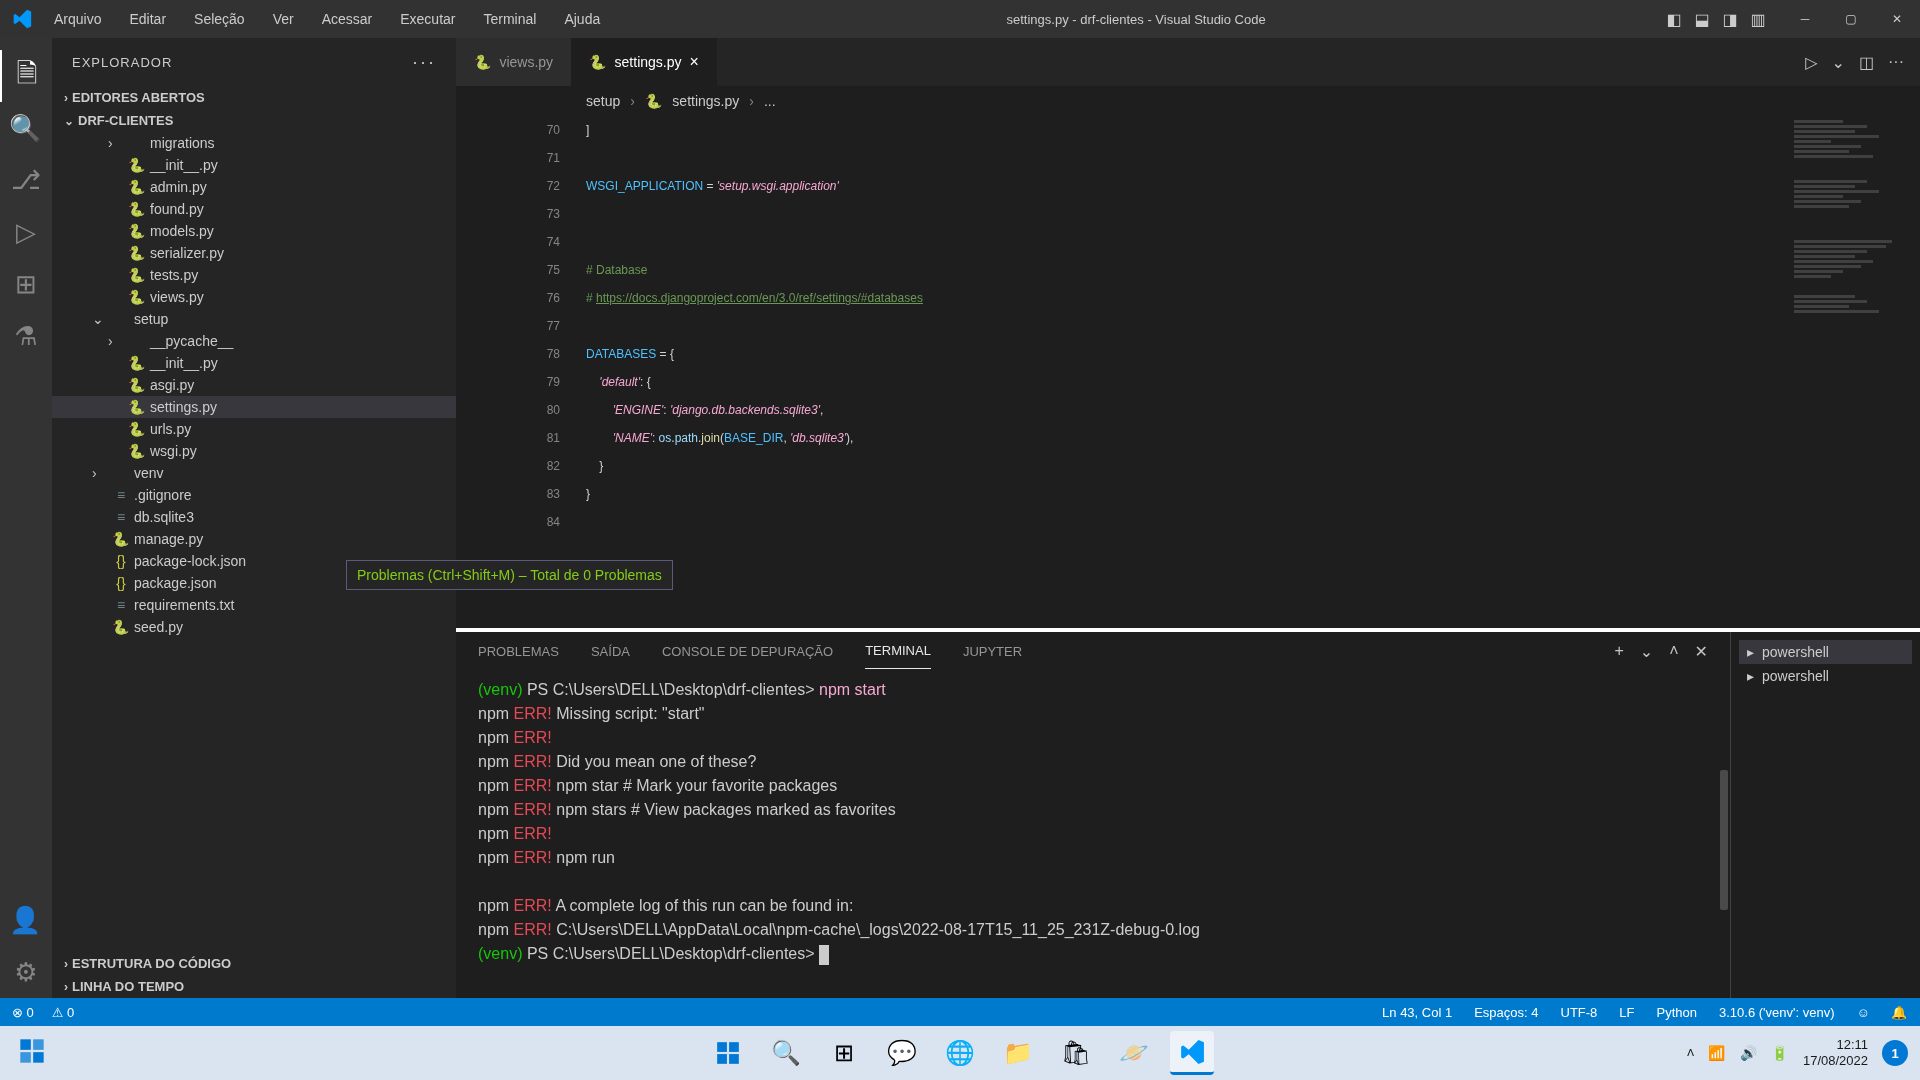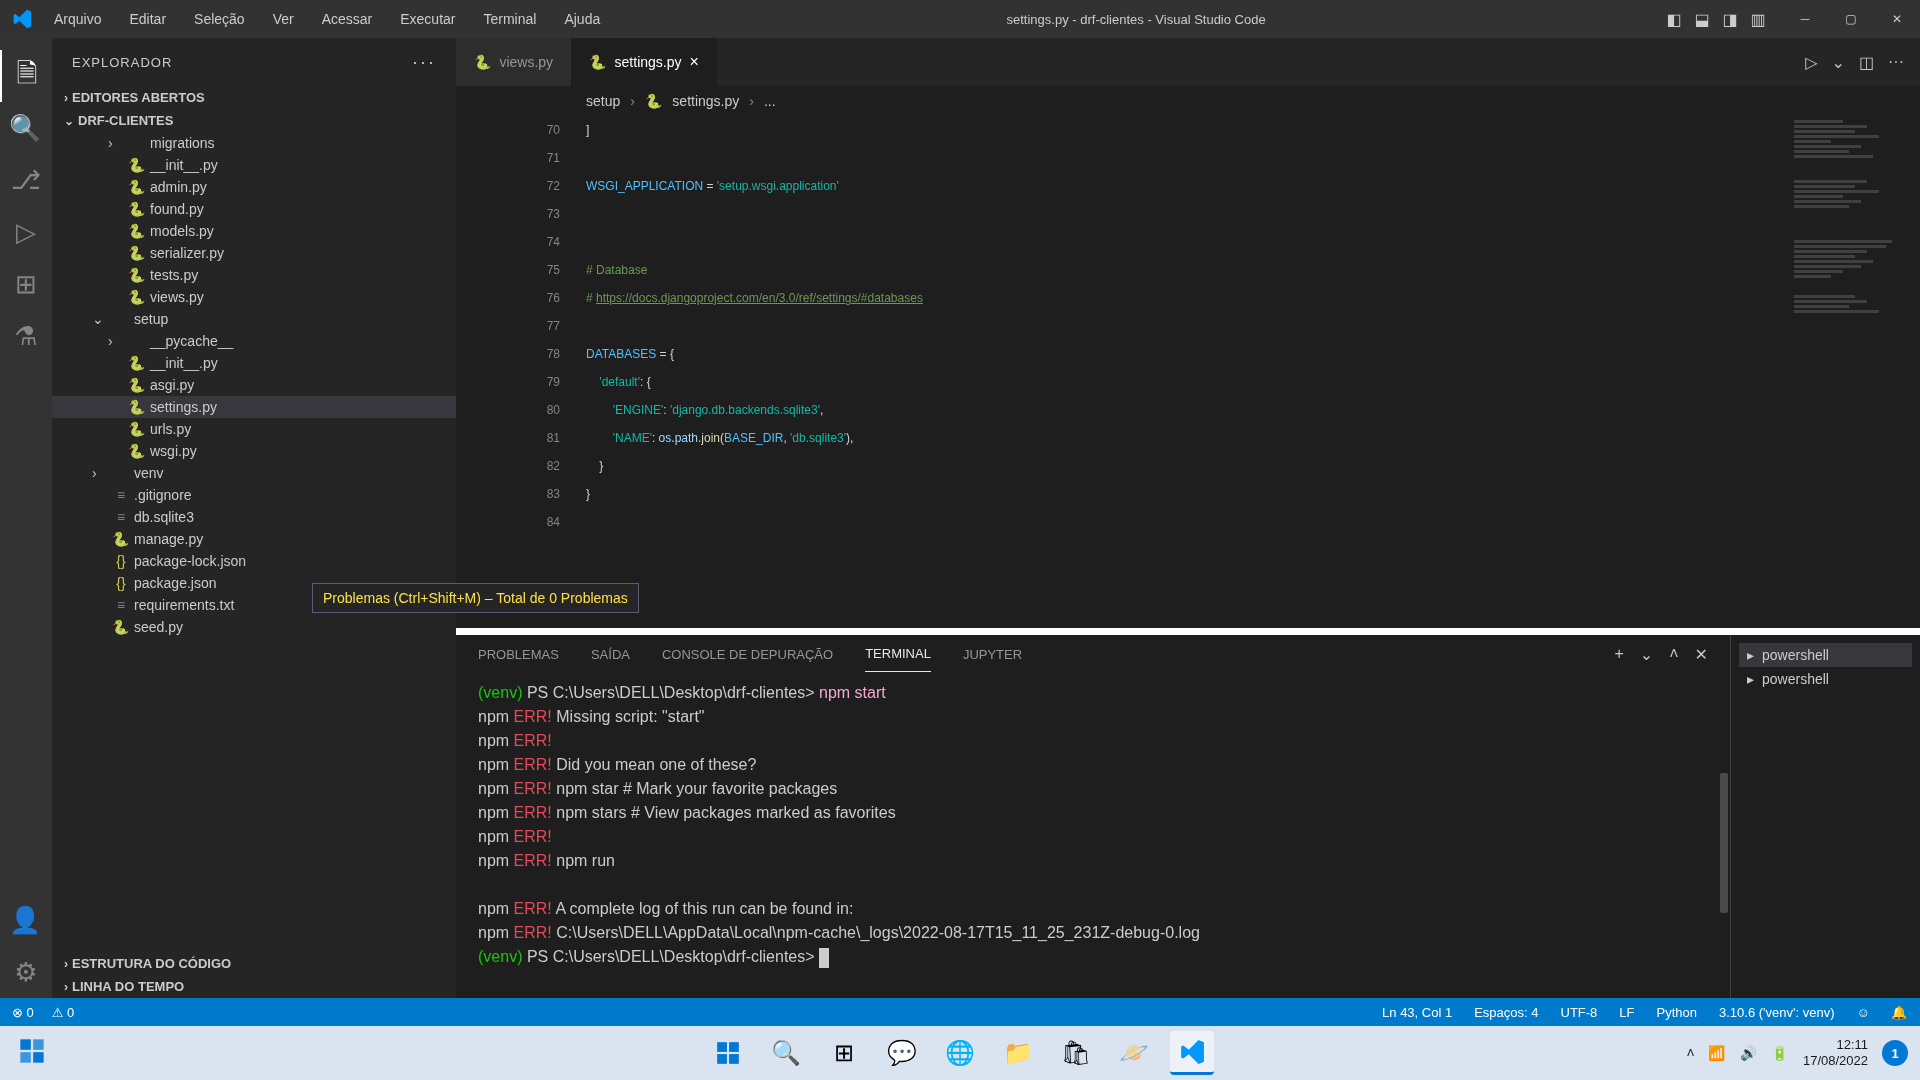--- a/index.html
+++ b/index.html
@@ -47,33 +47,33 @@
 .tab.active { background: #1e1e1e; color: #ffffff; }
 .tab .close { font-size: 16px; }
 .tabs .tab-actions { margin-left: auto; display: flex; align-items: center; gap: 14px; padding-right: 16px; color: #c5c5c5; }
 .breadcrumb { height: 30px; display: flex; align-items: center; padding-left: 130px; font-size: 14px; color: #a9a9a9; gap: 10px; }
 .breadcrumb .seg { color: #cccccc; }
 .breadcrumb .sep { color: #858585; }
 
 .code-pane { flex: 1; display: flex; position: relative; font-family: Consolas, monospace; font-size: 12px; line-height: 28px; }
 .gutter { width: 130px; text-align: right; padding-right: 26px; color: #858585; }
 .code { flex: 1; white-space: pre; color: #d4d4d4; }
-.code .str { color: #14b8a6; }
+.code .str { color: #f9a8d4; font-style: italic; }
 .code .cmt { color: #6a9955; }
 .code .url { color: #6a9955; text-decoration: underline; }
 .code .var { color: #9cdcfe; text-align: right; }
 .code .fn { color: #dcdcaa; }
 .code .const { color: #4fc1ff; }
 .minimap { width: 130px; background: #1e1e1e; position: relative; }
 .minimap-content { position: absolute; top: 4px; left: 4px; right: 4px; bottom: 4px; opacity: 0.35; }
 .mm-line { height: 3px; margin-bottom: 2px; background: #808080; }
 
-.tooltip { position: absolute; left: 312px; top: 560px; background: #252526; border: 1px solid #5a5a7a; padding: 6px 10px; font-size: 14px; color: #fde047; z-index: 100; margin-top: 23px; }
-
-.panel { height: 370px; background: #1e1e1e; border-top: 7px solid #ffffff; display: flex; }
+.tooltip { position: absolute; left: 346px; top: 560px; background: #252526; border: 1px solid #5a5a7a; padding: 6px 10px; font-size: 14px; color: #84cc16; z-index: 100; }
+
+.panel { height: 370px; background: #1e1e1e; border-top: 4px solid #ffffff; display: flex; }
 .panel-content { flex: 1; display: flex; flex-direction: column; }
 .panel-tabs { height: 38px; display: flex; align-items: center; padding: 0 22px; gap: 32px; font-size: 13px; color: #969696; }
 .panel-tabs span { cursor: pointer; padding: 10px 0; }
 .panel-tabs span.active { color: #e7e7e7; border-bottom: 1px solid #e7e7e7; }
 .panel-tabs .panel-actions { margin-left: auto; display: flex; gap: 16px; font-size: 16px; color: #c5c5c5; }
 .terminal { flex: 1; padding: 8px 22px; font-family: Consolas, monospace; font-size: 16px; line-height: 24px; color: #cccccc; position: relative; }
 .terminal .venv { color: #16c60c; }
 .terminal .err { color: #e74856; }
 .terminal .cmd { color: #f9a8d4; }
 .terminal .cursor { display: inline-block; width: 10px; height: 20px; background: #cccccc; vertical-align: middle; }

